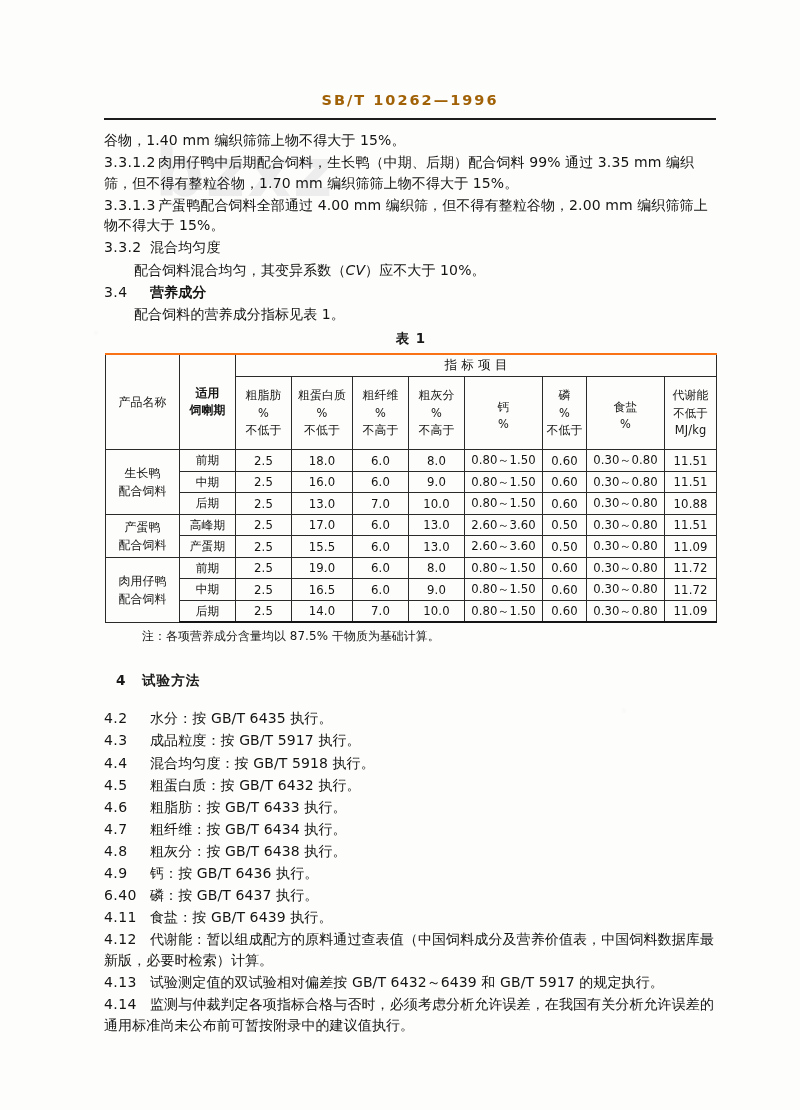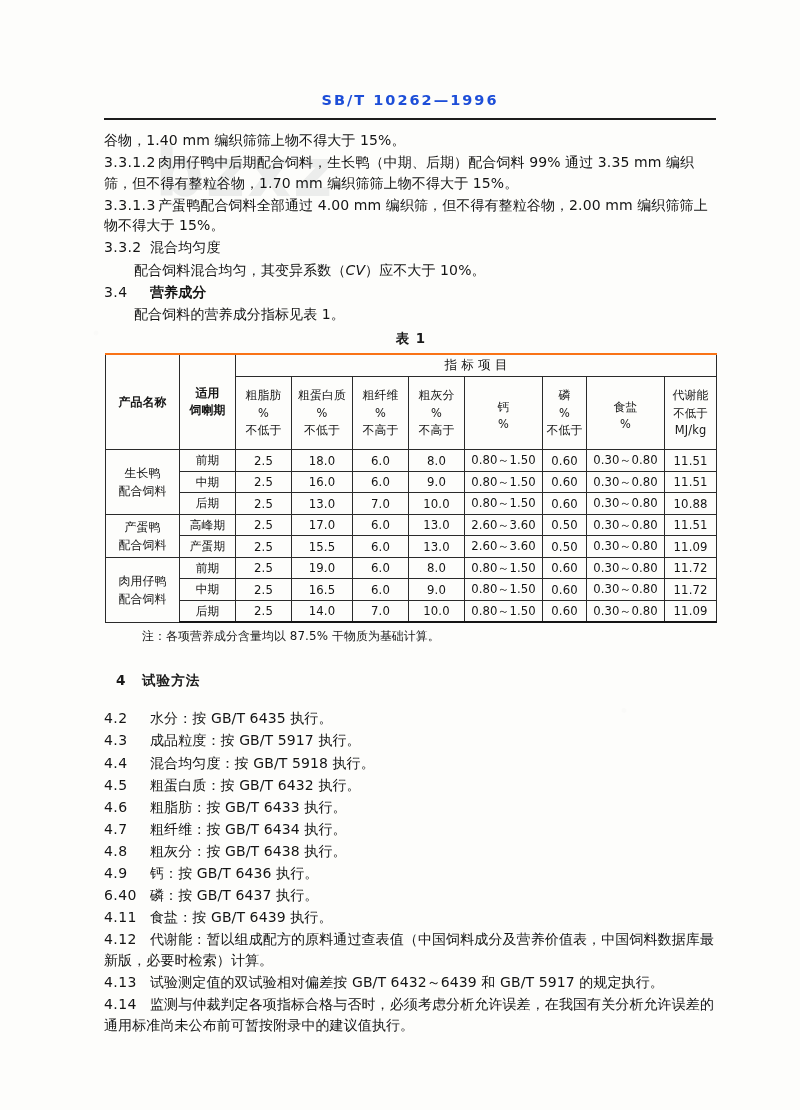--- a/index.html
+++ b/index.html
@@ -53,21 +53,21 @@
   .runhead {
     position: absolute;
     left: 104px;
     top: 92px;
     width: 612px;
     text-align: center;
     font-family: "DejaVu Sans", "Liberation Sans", sans-serif;
     font-size: 14.5px;
     font-weight: 700;
     letter-spacing: .5px;
-    color: #1d4ed8;
+    color: #a16207;
   }
   .runhead .sp { letter-spacing: 2px; }
   .headrule {
     position: absolute;
     left: 104px;
     top: 118px;
     width: 612px;
     height: 2px;
     background: #1d1d1d;
   }
@@ -208,21 +208,21 @@
             <col style="width:56px">
           <col style="width:78px">
             <col style="width:44px">
             <col style="width:78px">
           <col style="width:52px">
         </colgroup>
 
         <tbody>
             <tr>
           <td class="outer-top" rowspan="2">
-            <div class="hdr-cell" style="display:flex;align-items:center;justify-content:center;height:93px;font-weight:700;">产品名称</div>
+            <div class="hdr-cell" style="display:flex;align-items:center;justify-content:center;height:93px;font-weight:400;">产品名称</div>
           </td>
           <td class="outer-top" rowspan="2">
             <div class="hdr-cell" style="display:flex;flex-direction:column;align-items:center;justify-content:center;height:93px;font-weight:700;">
               <span>适用</span>
               <span>饲喇期</span>
             </div>
           </td>
           <td class="outer-top hdr-group grp-sep-l" colspan="8">指 标 项 目</td>
         </tr>
 

